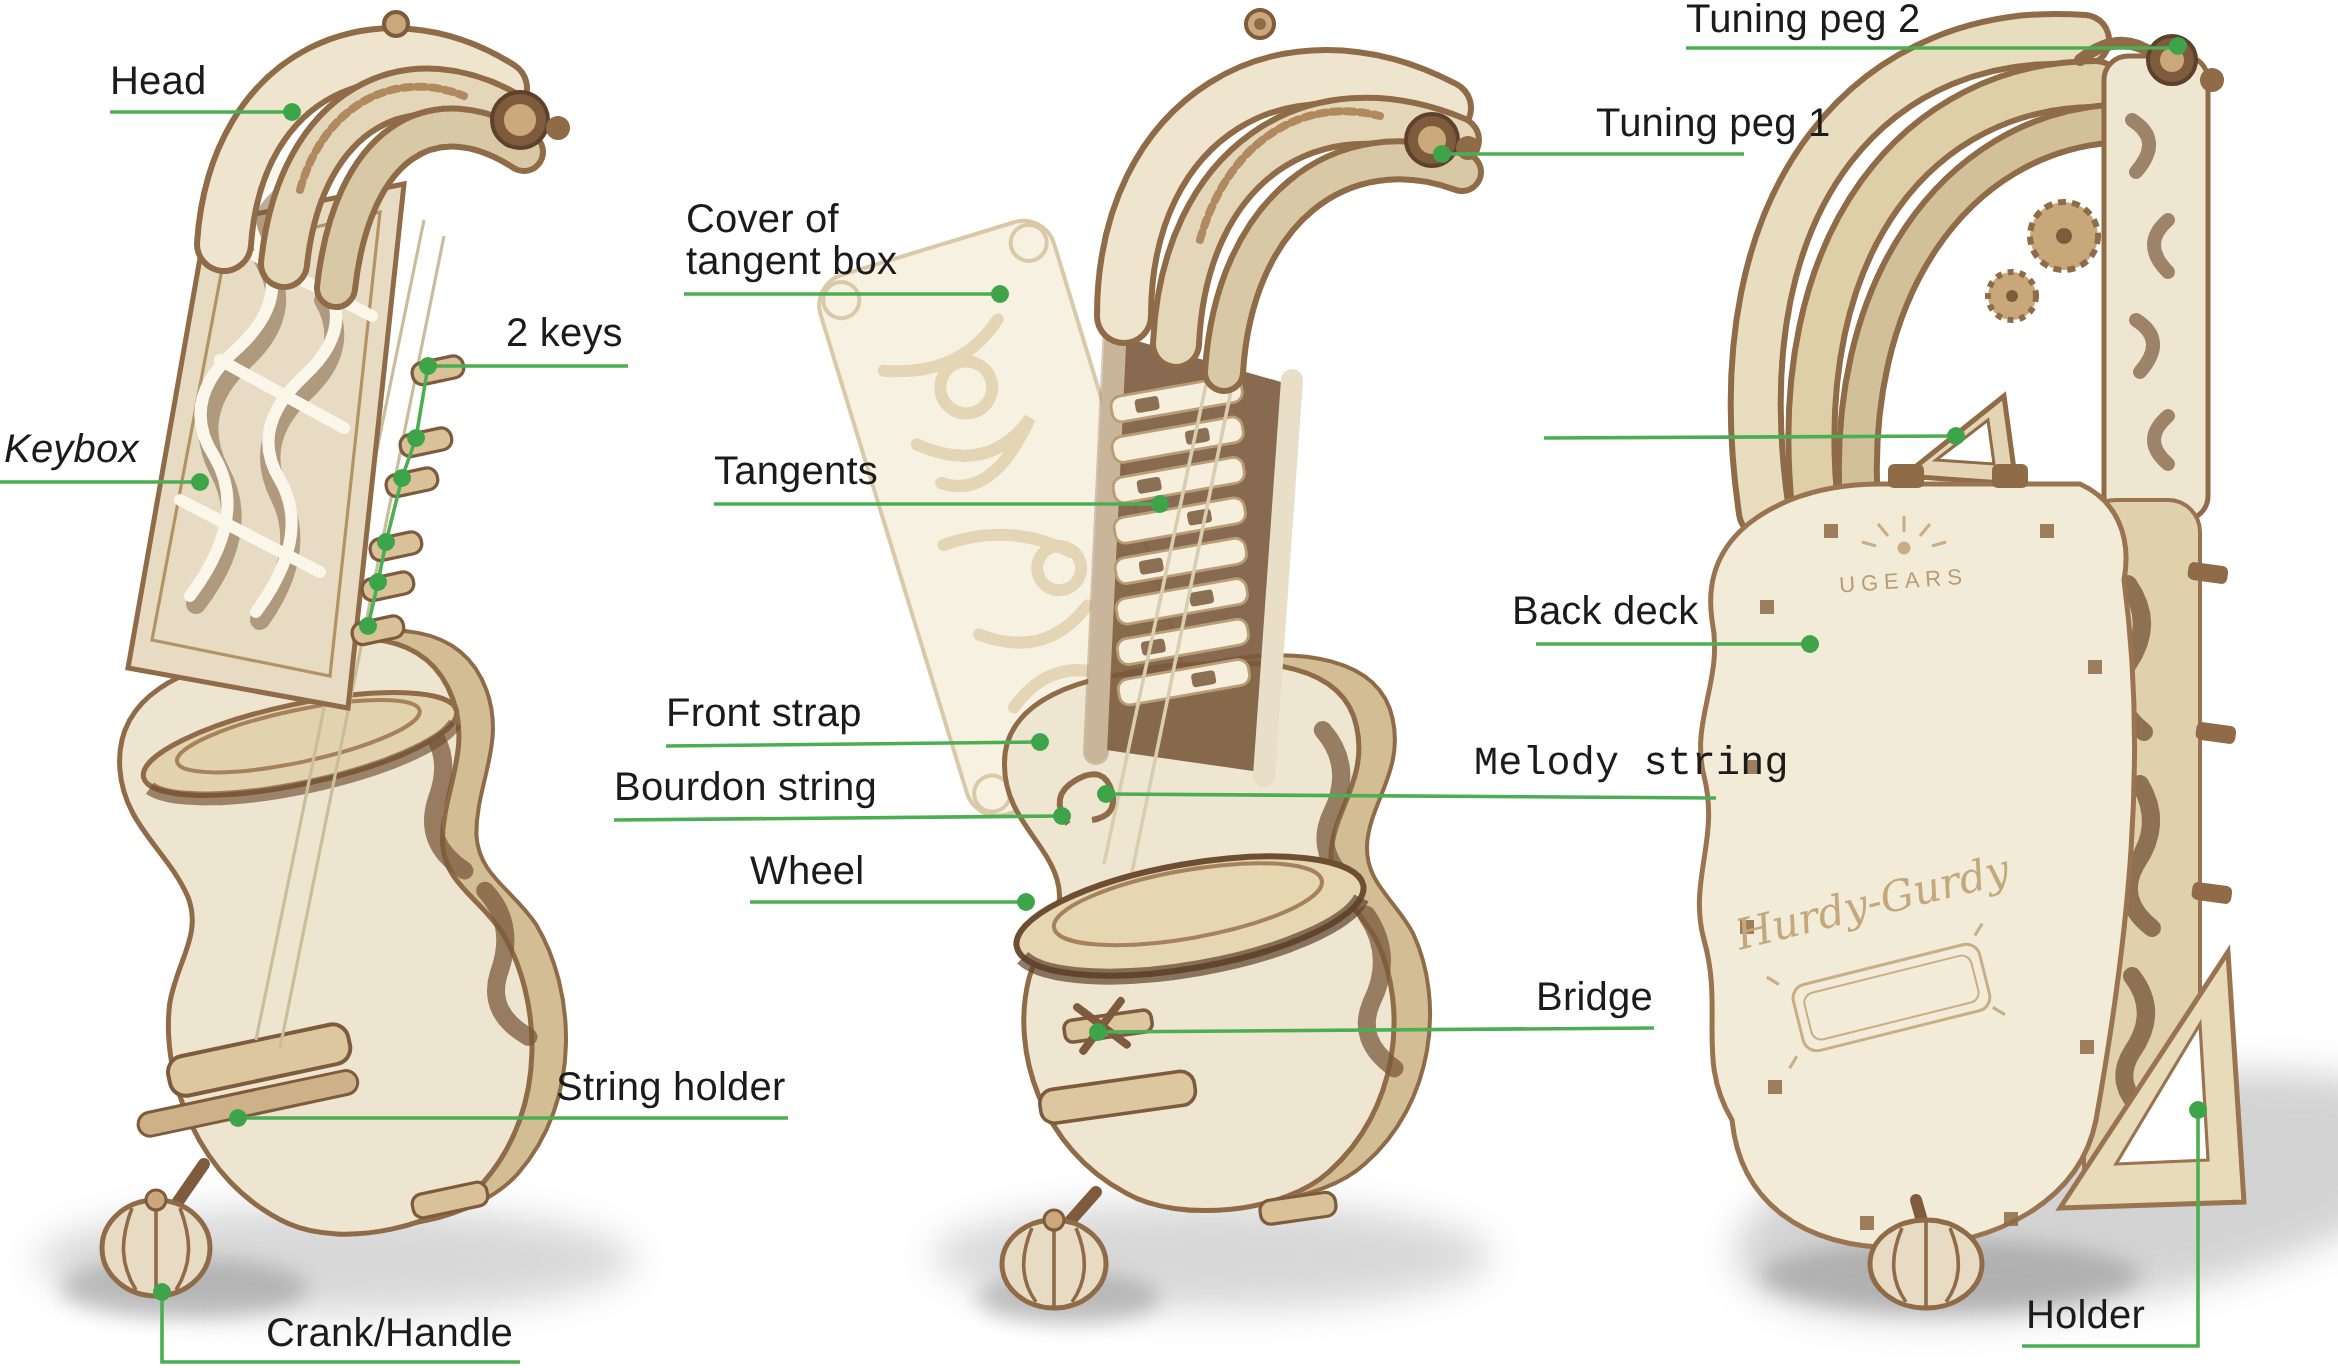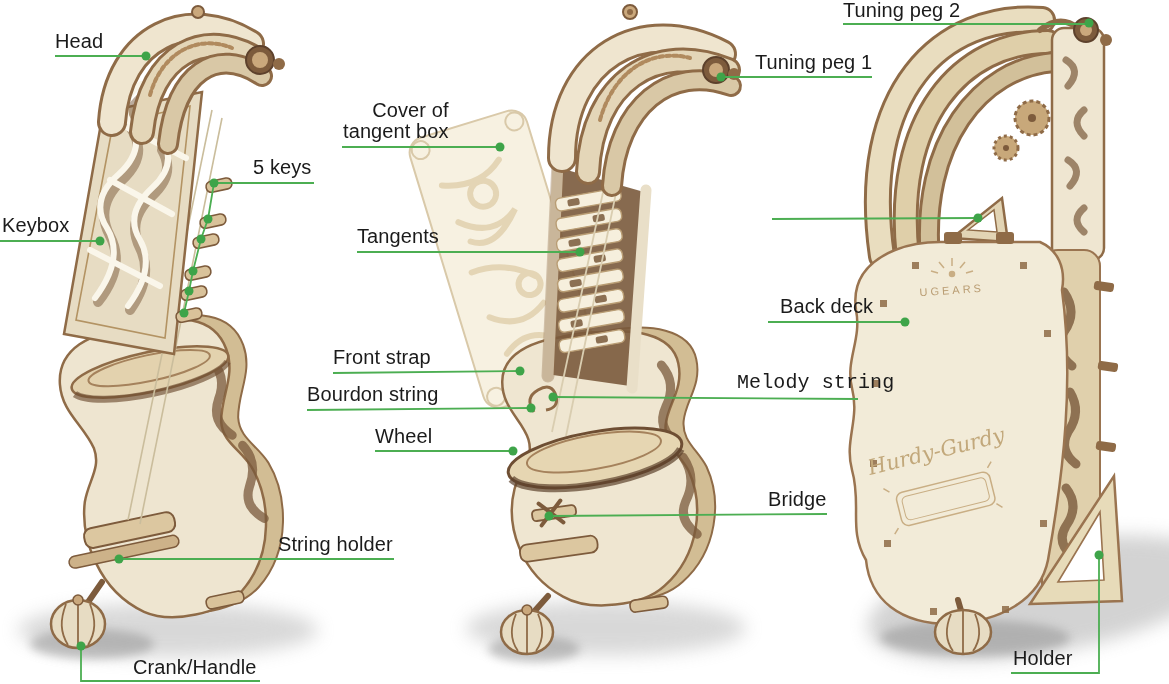--- a/index.html
+++ b/index.html
@@ -369,27 +369,27 @@
     <circle cx="513" cy="451" r="4.5"></circle>
     <circle cx="549" cy="516" r="4.5"></circle>
     <circle cx="119" cy="559" r="4.5"></circle>
     <circle cx="81" cy="646" r="4.5"></circle>
     <circle cx="1099" cy="555" r="4.5"></circle>
   </g>
 </svg>
 
   <div class="label" style="left:55px;  top:31px;">Head</div>
   <div class="label" style="left:843px; top:0px;">Tuning peg 2</div>
-  <div class="label" style="left:755px; top:52px;">Tuning peg 1</div>
-  <div class="label" style="left:343px; top:100px;text-align:right;">Cover of
+  <div class="label" style="left:798px; top:52px;">Tuning peg 1</div>
+  <div class="label" style="left:343px; top:100px;">Cover of
 tangent box</div>
-  <div class="label" style="left:253px; top:157px;">5 keys</div>
-  <div class="label" style="left:2px;   top:215px;">Keybox</div>
+  <div class="label" style="left:253px; top:157px;">2 keys</div>
+  <div class="label" style="left:2px;   top:215px;font-style:italic;">Keybox</div>
   <div class="label" style="left:357px; top:226px;">Tangents</div>
-  <div class="label" style="left:780px; top:296px;">Back deck</div>
+  <div class="label" style="left:756px; top:296px;">Back deck</div>
   <div class="label" style="left:333px; top:347px;">Front strap</div>
   <div class="label" style="left:307px; top:384px;">Bourdon string</div>
   <div class="label" style="left:737px; top:372px;font-family:Liberation Mono, monospace;">Melody string</div>
   <div class="label" style="left:375px; top:426px;text-align:right;">Wheel</div>
   <div class="label" style="left:768px; top:489px;">Bridge</div>
   <div class="label" style="left:278px; top:534px;text-align:center;">String holder</div>
   <div class="label" style="left:133px; top:657px;">Crank/Handle</div>
   <div class="label" style="left:1013px;top:648px;">Holder</div>
 
 </div>

